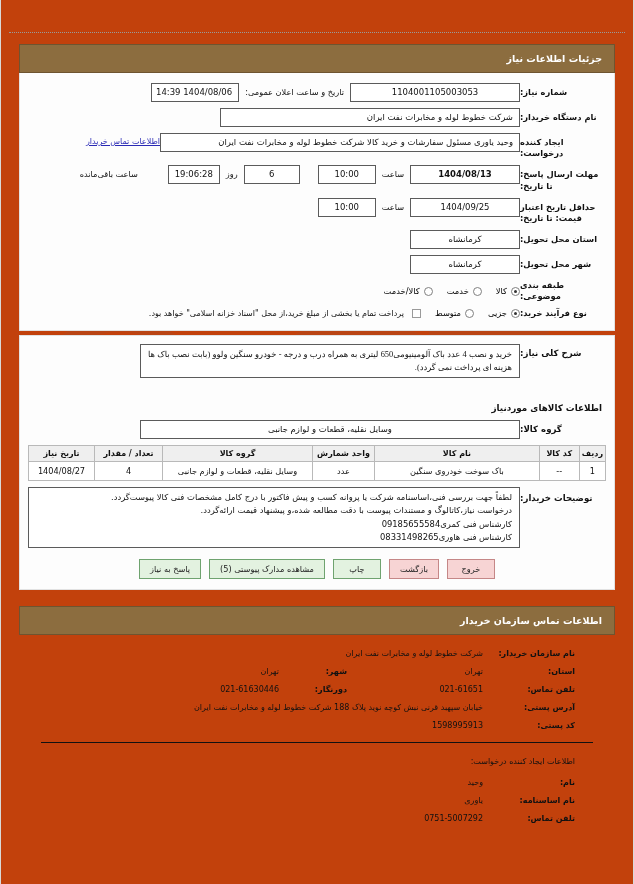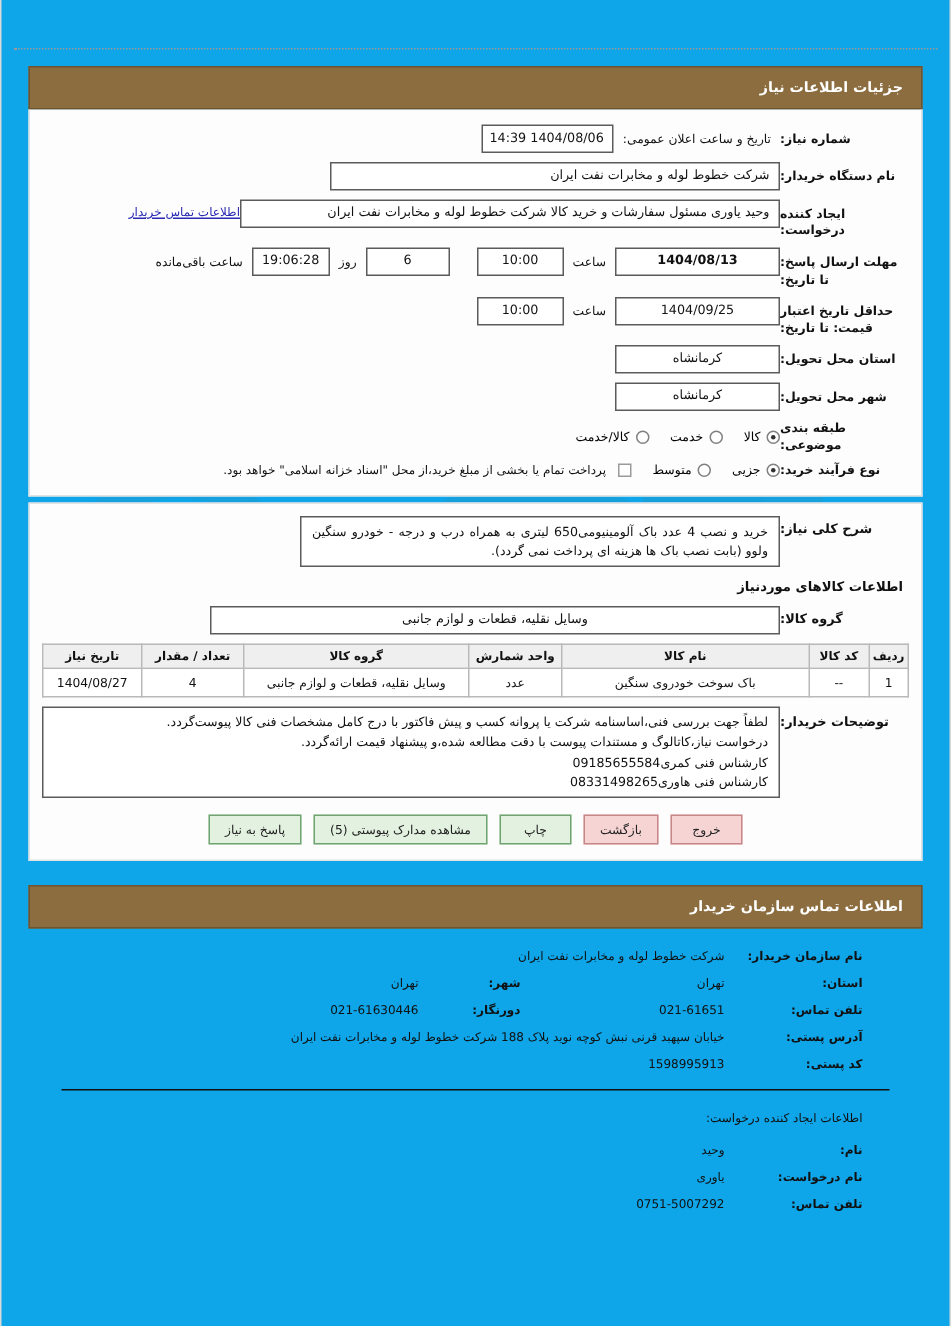--- a/index.html
+++ b/index.html
@@ -3,21 +3,21 @@
 <meta charset="utf-8">
 <style>
   * { box-sizing: border-box; }
   html, body {
     margin: 0; padding: 0;
     background: #e8e8e8;
     font-family: "DejaVu Sans", "Liberation Sans", sans-serif;
   }
   .page {
     width: 634px; height: 884px;
-    background: #0ea5e9;
+    background: #c2410c;
     position: relative;
     overflow: hidden;
     margin: 0 auto;
     border-left: 1px solid #d9d9d9;
     border-right: 1px solid #d9d9d9;
   }
   .top-dotted {
     position: absolute;
     top: 32px; left: 8px; right: 8px;
     border-top: 1px dotted #9a9a9a;
@@ -138,21 +138,21 @@
     font-size: 8.4px;
     line-height: 1.6;
     padding: 3px 7px;
     text-align: justify;
     color: #111;
   }
   .sec-title {
     font-size: 8.8px;
     font-weight: bold;
     text-align: right;
-    margin: 9px 4px 7px 0;
+    margin: 25px 4px 7px 0;
     color: #111;
   }
   
   table.goods {
     width: 100%;
     border-collapse: collapse;
     font-size: 8.2px;
     margin-top: 2px;
   }
   table.goods th {
@@ -225,20 +225,21 @@
   <div class="top-dotted"></div>
 
   <div class="wrap">
 
     <div class="bar">جزئیات اطلاعات نیاز</div>
 
     <div class="panel">
 
       <div class="row">
         <div class="lbl">شماره نیاز:</div>
+        <div class="fld" style="width:170px;">1104001105003053</div>
         <div class="inline-lbl">تاریخ و ساعت اعلان عمومی:</div>
         <div class="fld" style="width:88px;">1404/08/06  14:39</div>
       </div>
 
       <div class="row">
         <div class="lbl">نام دستگاه خریدار:</div>
         <div class="fld left-text" style="width:300px;">شرکت خطوط لوله و مخابرات نفت ایران</div>
       </div>
 
       <div class="row">
@@ -248,21 +249,21 @@
       </div>
 
       <div class="row">
         <div class="lbl">مهلت ارسال پاسخ: تا تاریخ:</div>
         <div class="fld" style="width:110px;font-weight:bold;">1404/08/13</div>
         <div class="inline-lbl">ساعت</div>
         <div class="fld" style="width:58px;">10:00</div>
         <div style="width:18px"></div>
         <div class="fld" style="width:56px;">6</div>
         <div class="inline-lbl">روز</div>
-        <div class="fld" style="width:52px;">19:06:28</div>
+        <div class="fld" style="width:52px;margin-left:24px;">19:06:28</div>
         <div class="inline-lbl">ساعت باقی‌مانده</div>
       </div>
 
       <div class="row">
         <div class="lbl">حداقل تاریخ اعتبار قیمت: تا تاریخ:</div>
         <div class="fld" style="width:110px;">1404/09/25</div>
         <div class="inline-lbl">ساعت</div>
         <div class="fld" style="width:58px;">10:00</div>
       </div>
 
@@ -310,21 +311,21 @@
             <span class="note-inline" style="margin-right:4px">پرداخت تمام یا بخشی از مبلغ خرید،از محل "اسناد خزانه اسلامی" خواهد بود.</span>
           </div>
         </div>
       </div>
     </div>
 
     <div class="panel" style="border-top:1px solid #e2e2e2; margin-top:4px; padding-top:8px;">
 
       <div class="row">
         <div class="lbl" style="font-size:8.6px;">شرح کلی نیاز:</div>
-        <div class="bigbox" style="width:320px; height:34px;">خرید و نصب 4 عدد باک آلومینیومی650 لیتری به همراه درب و درجه - خودرو سنگین ولوو (بابت نصب باک ها هزینه ای پرداخت نمی گردد).</div>
+        <div class="bigbox" style="width:380px; height:34px;font-family:Liberation Serif, serif;">خرید و نصب 4 عدد باک آلومینیومی650 لیتری به همراه درب و درجه - خودرو سنگین ولوو (بابت نصب باک ها هزینه ای پرداخت نمی گردد).</div>
       </div>
 
       <div class="sec-title">اطلاعات کالاهای موردنیاز</div>
 
       <div class="row">
         <div class="lbl" style="font-size:8.6px;">گروه کالا:</div>
         <div class="fld" style="width:380px;">وسایل نقلیه، قطعات و لوازم جانبی</div>
       </div>
 
       <table class="goods">
@@ -402,21 +403,21 @@
 
     <hr class="hr-black">
 
     <div class="contact" style="padding-top:0;">
       <div class="small-title">اطلاعات ایجاد کننده درخواست:</div>
       <div class="crow">
         <div class="ck">نام:</div>
         <div class="cv">وحید</div>
       </div>
       <div class="crow">
-        <div class="ck">نام درخواست:</div>
+        <div class="ck">نام اساسنامه:</div>
         <div class="cv">یاوری</div>
       </div>
       <div class="crow">
         <div class="ck">تلفن تماس:</div>
         <div class="cv">0751-5007292</div>
       </div>
     </div>
 
   </div>
 

